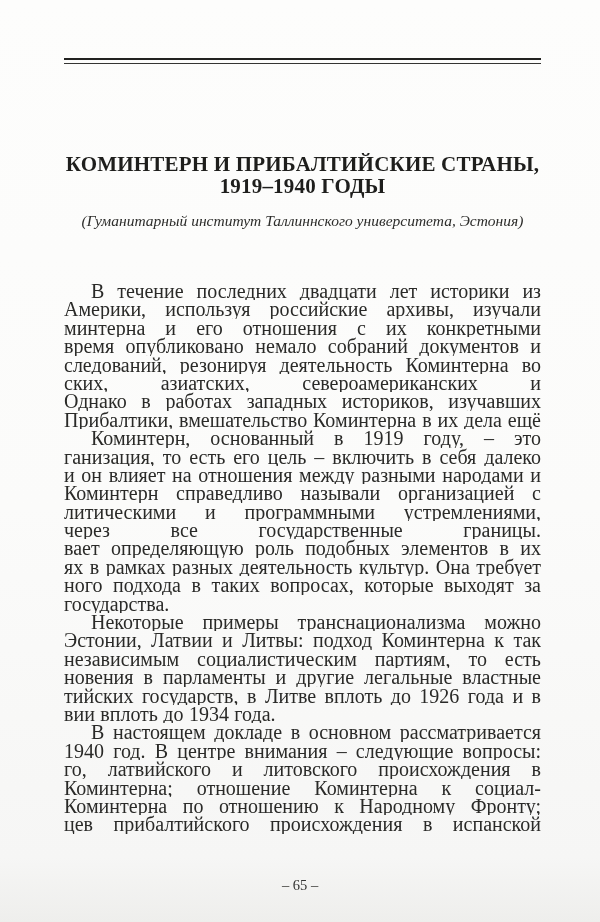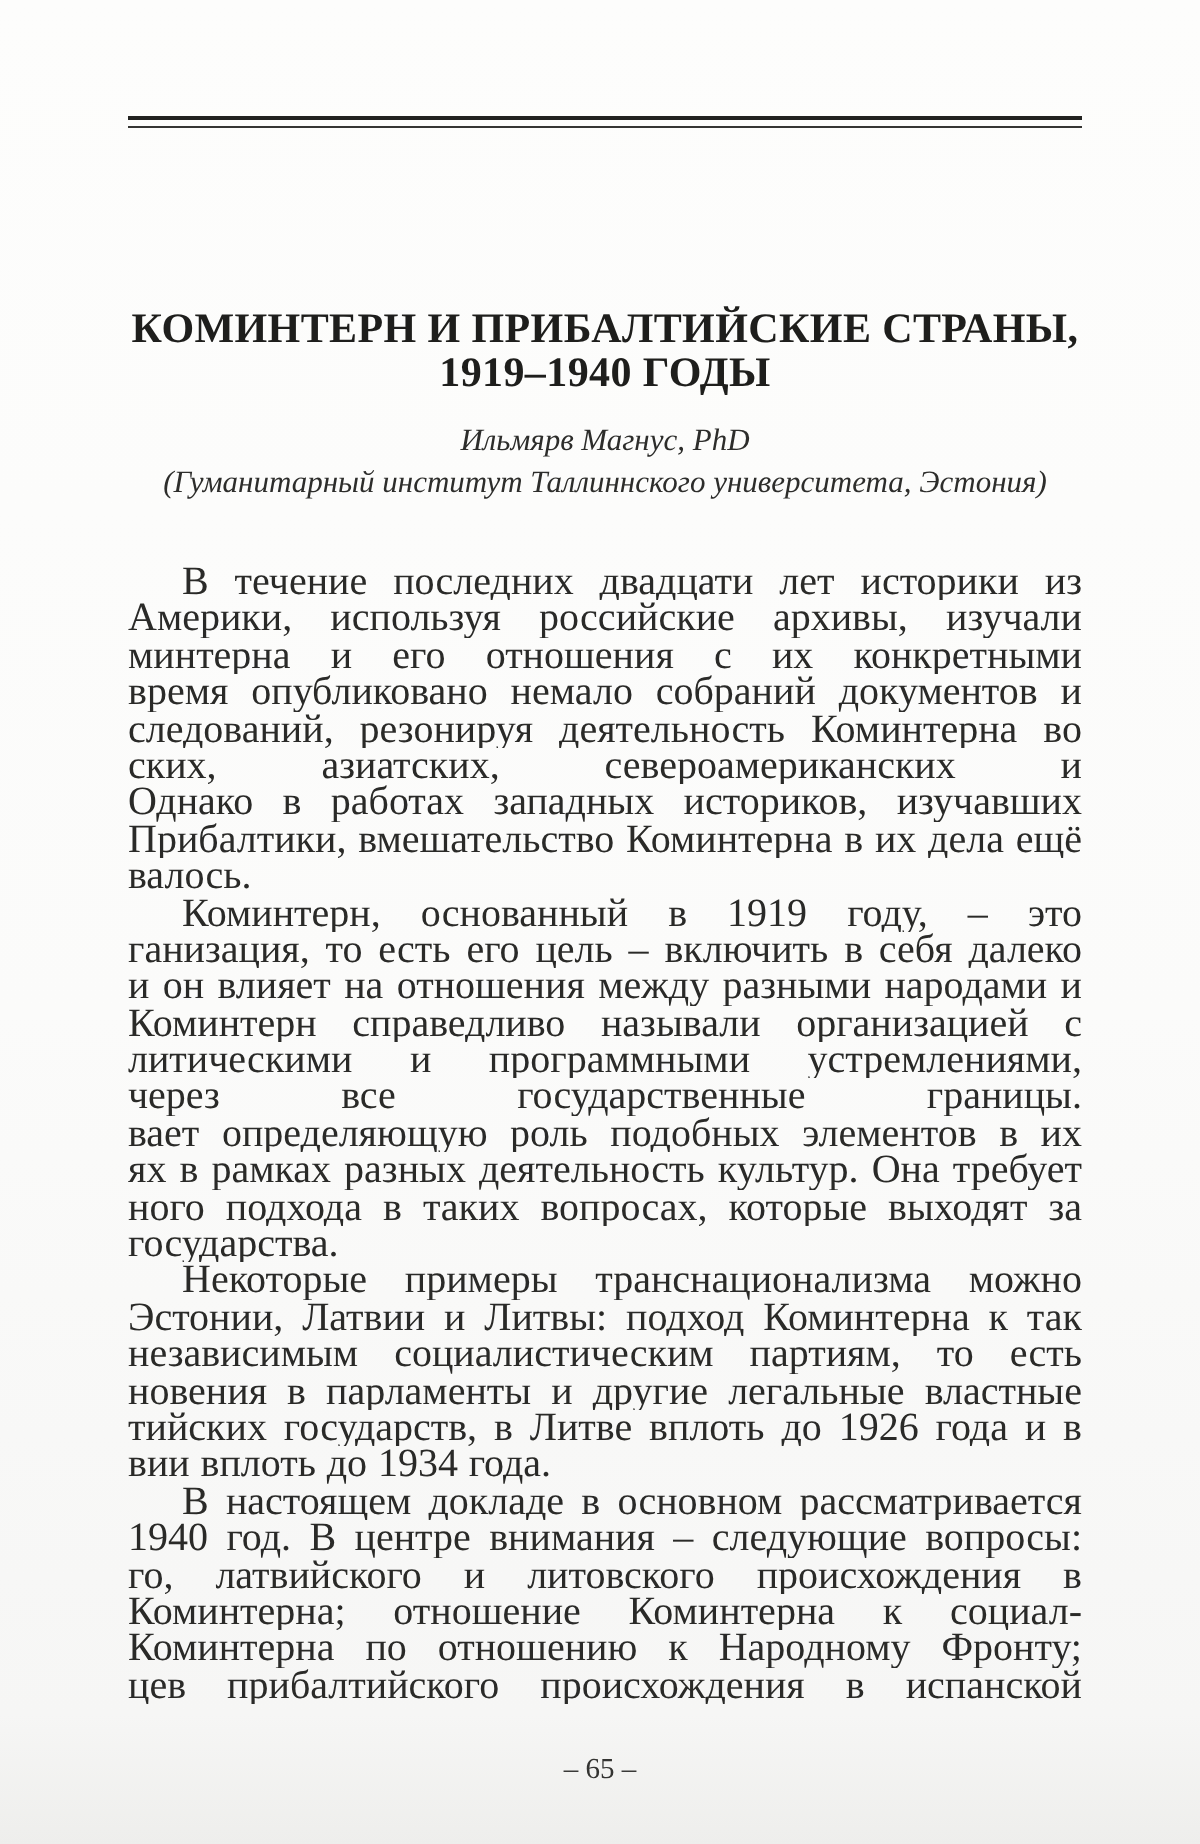--- a/index.html
+++ b/index.html
@@ -71,34 +71,32 @@
 <div class="page">
 
   <div class="rule"></div>
 
   <div class="title">
     <div>КОМИНТЕРН И ПРИБАЛТИЙСКИЕ СТРАНЫ,</div>
     <div>1919–1940 ГОДЫ</div>
   </div>
 
   <div class="byline">
-    <div>Ильмярв Магнус, PhD</div>
     <div>(Гуманитарный институт Таллиннского университета, Эстония)</div>
   </div>
 
   <div class="body">
       <div class="line first j">В течение последних двадцати лет историки из Европы, Азии и</div>
       <div class="line j">Америки, используя российские архивы, изучали деятельность Ко-</div>
       <div class="line j">минтерна и его отношения с их конкретными странами. В настоящее</div>
       <div class="line j">время опубликовано немало собраний документов и результатов ис-</div>
       <div class="line j">следований, резонируя деятельность Коминтерна во многих европей-</div>
       <div class="line j">ских, азиатских, североамериканских и южноамериканских странах.</div>
       <div class="line j">Однако в работах западных историков, изучавших историю стран</div>
       <div class="line j">Прибалтики, вмешательство Коминтерна в их дела ещё не рассматри-</div>
-      <div class="line last">валось.</div>
       <div class="line first j">Коминтерн, основанный в 1919 году, – это транснациональная ор-</div>
       <div class="line j">ганизация, то есть его цель – включить в себя далеко не одну страну,</div>
       <div class="line j">и он влияет на отношения между разными народами и государствами.</div>
       <div class="line j">Коминтерн справедливо называли организацией с глобальными по-</div>
       <div class="line j">литическими и программными устремлениями, распространявшейся</div>
       <div class="line j">через все государственные границы. Транснациональность подчёрки-</div>
       <div class="line j">вает определяющую роль подобных элементов в их взаимоотношени-</div>
       <div class="line j">ях в рамках разных деятельность культур. Она требует сравнитель-</div>
       <div class="line j">ного подхода в таких вопросах, которые выходят за границы одного</div>
       <div class="line last">государства.</div>

